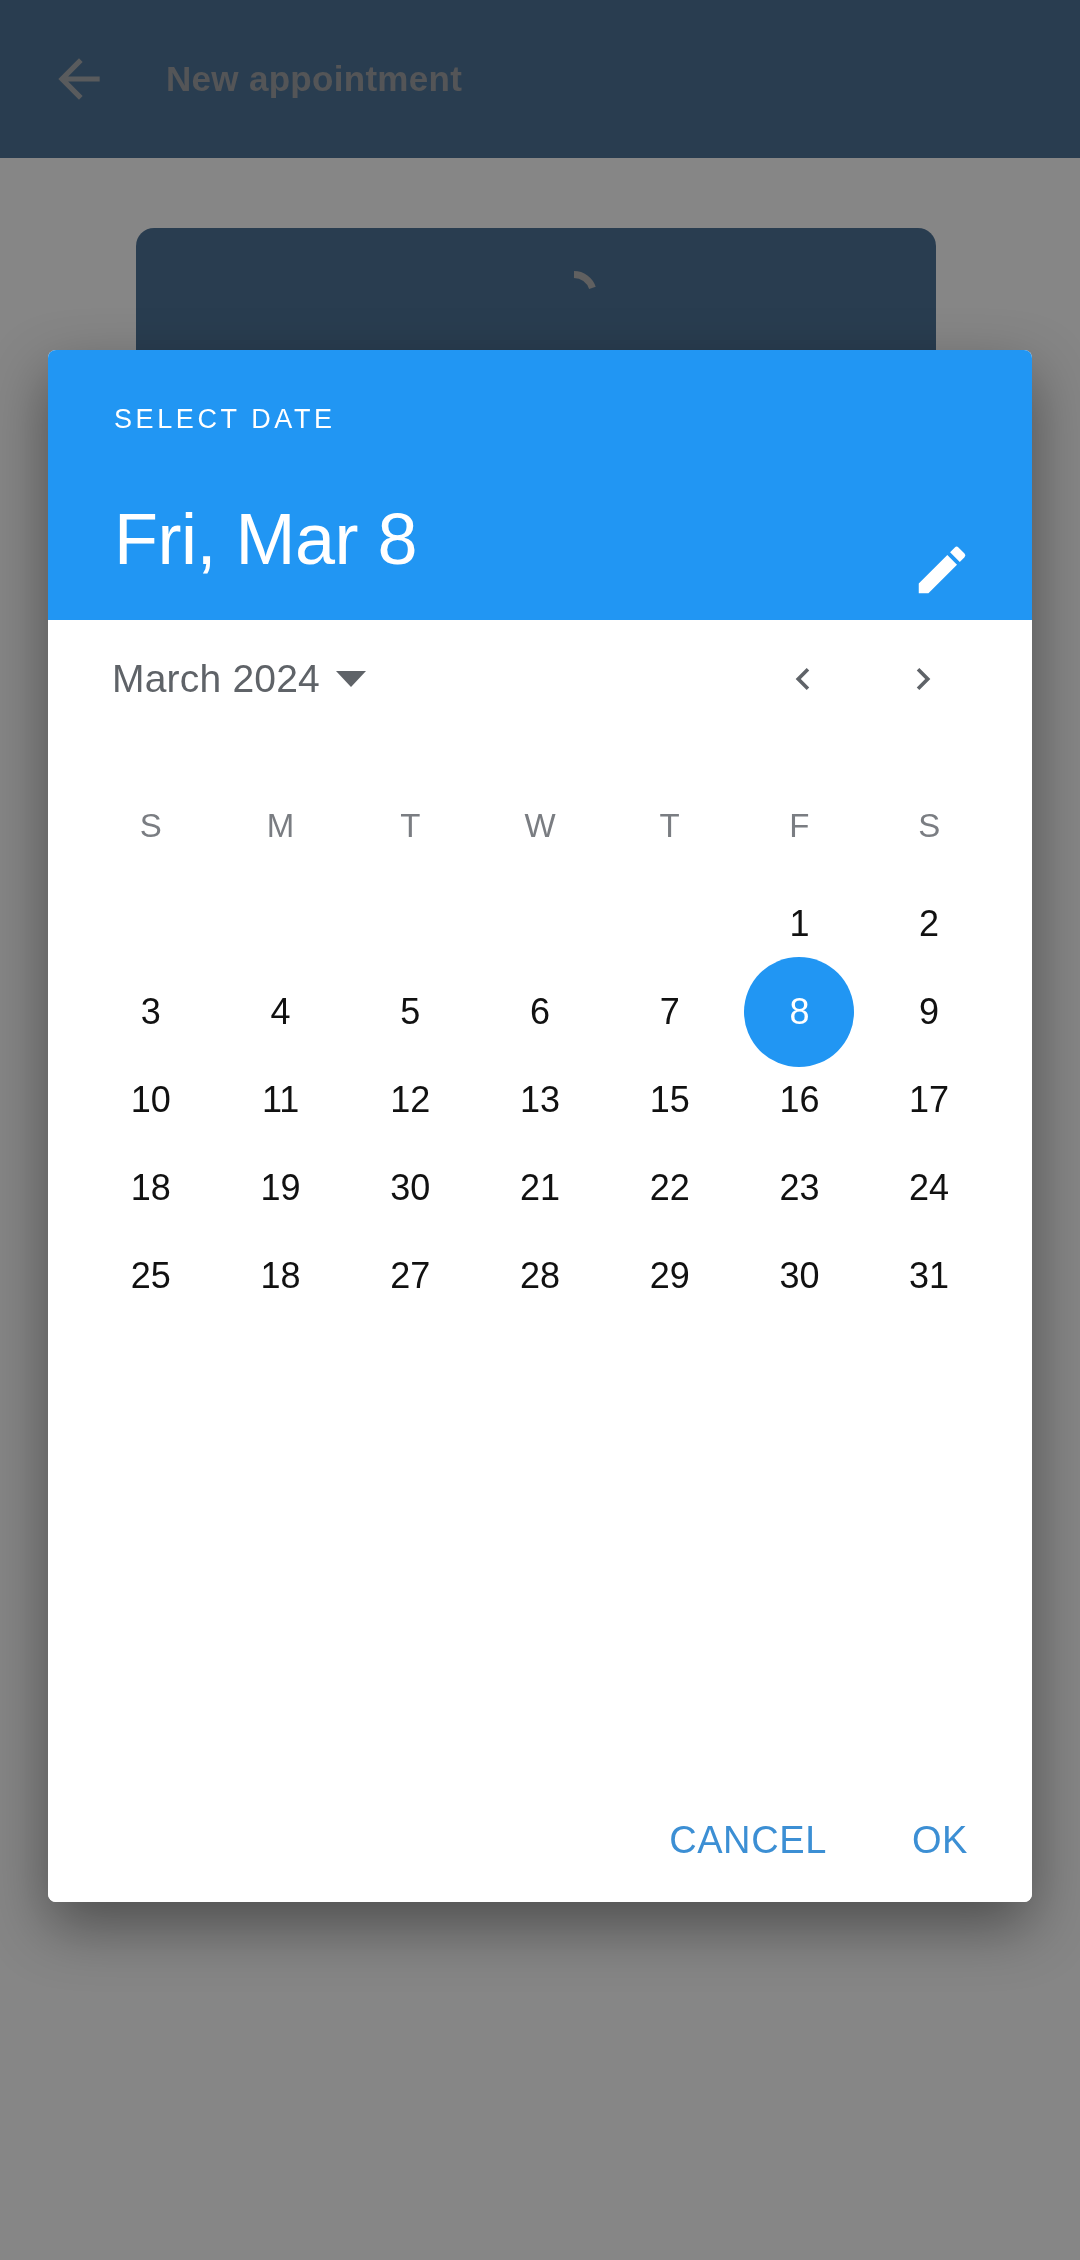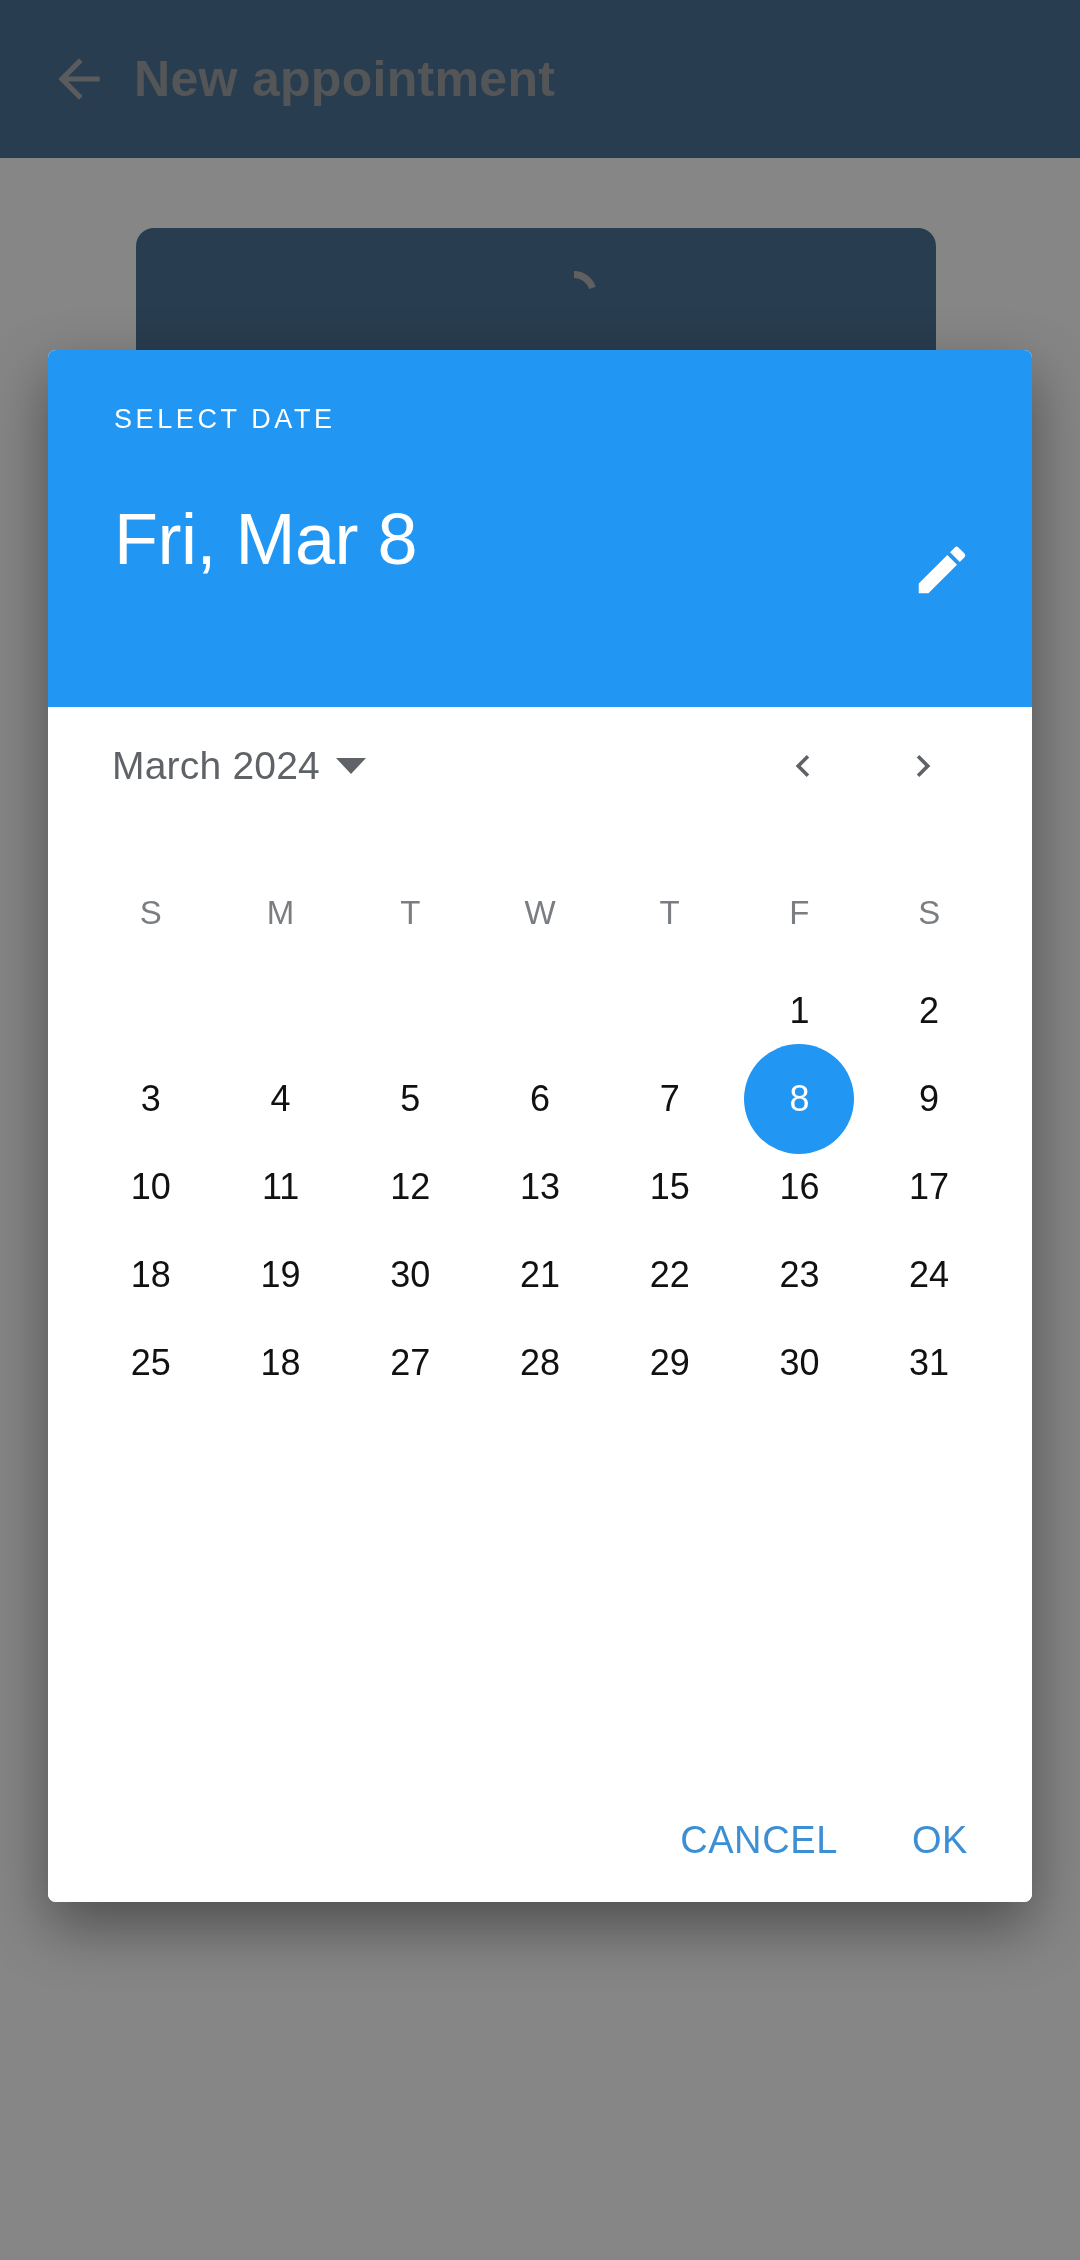--- a/index.html
+++ b/index.html
@@ -40,24 +40,25 @@
   .appbar-back {
     width: 110px;
     height: 110px;
     margin-left: 24px;
     display: flex;
     align-items: center;
     justify-content: center;
   }
 
   .appbar-title {
-    font-size: 50px;
+    font-size: 35px;
     font-weight: 700;
     color: #7b7f84;
     letter-spacing: 0.3px;
+    margin-left: 32px;
     white-space: nowrap;
   }
 
   
   .content-card {
     position: absolute;
     left: 136px;
     top: 228px;
     width: 800px;
     height: 300px;
@@ -90,21 +91,21 @@
     background: #ffffff;
     border-radius: 8px;
     overflow: hidden;
     box-shadow: 0 24px 60px rgba(0,0,0,0.42);
     display: flex;
     flex-direction: column;
   }
 
   .dialog-header {
     background: #2196f3;
-    height: 357px;
+    height: 270px;
     position: relative;
     flex: 0 0 auto;
     padding: 0 66px;
   }
 
   .dialog-overline {
     position: absolute;
     left: 66px;
     top: 54px;
     font-size: 27px;
@@ -250,21 +251,21 @@
     width: 110px;
     height: 110px;
   }
 
   .actions-row {
     position: absolute;
     right: 34px;
     bottom: 22px;
     display: flex;
     align-items: center;
-    gap: 14px;
+    gap: 25px;
     justify-content: space-between;
   }
 
   .action-btn {
     border: none;
     background: transparent;
     color: #3c8fd4;
     font-size: 38px;
     font-weight: 500;
     letter-spacing: 0.6px;

